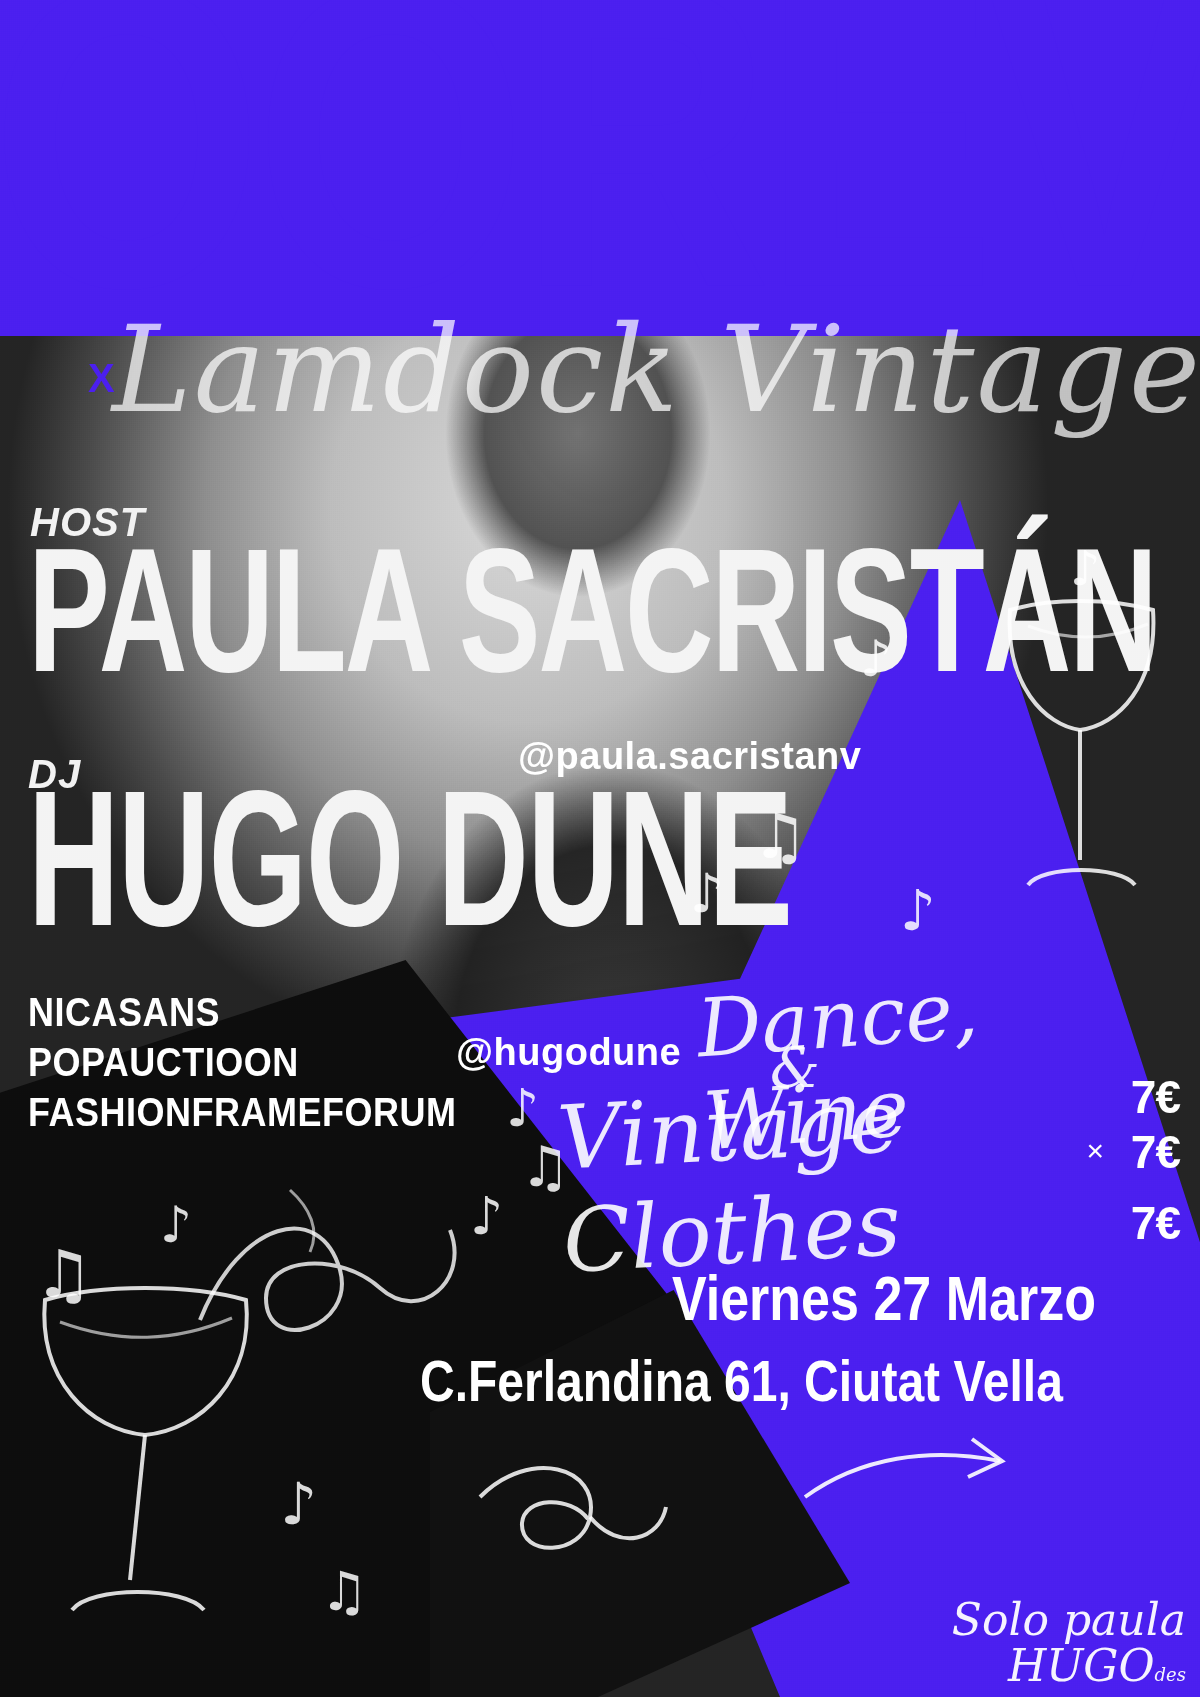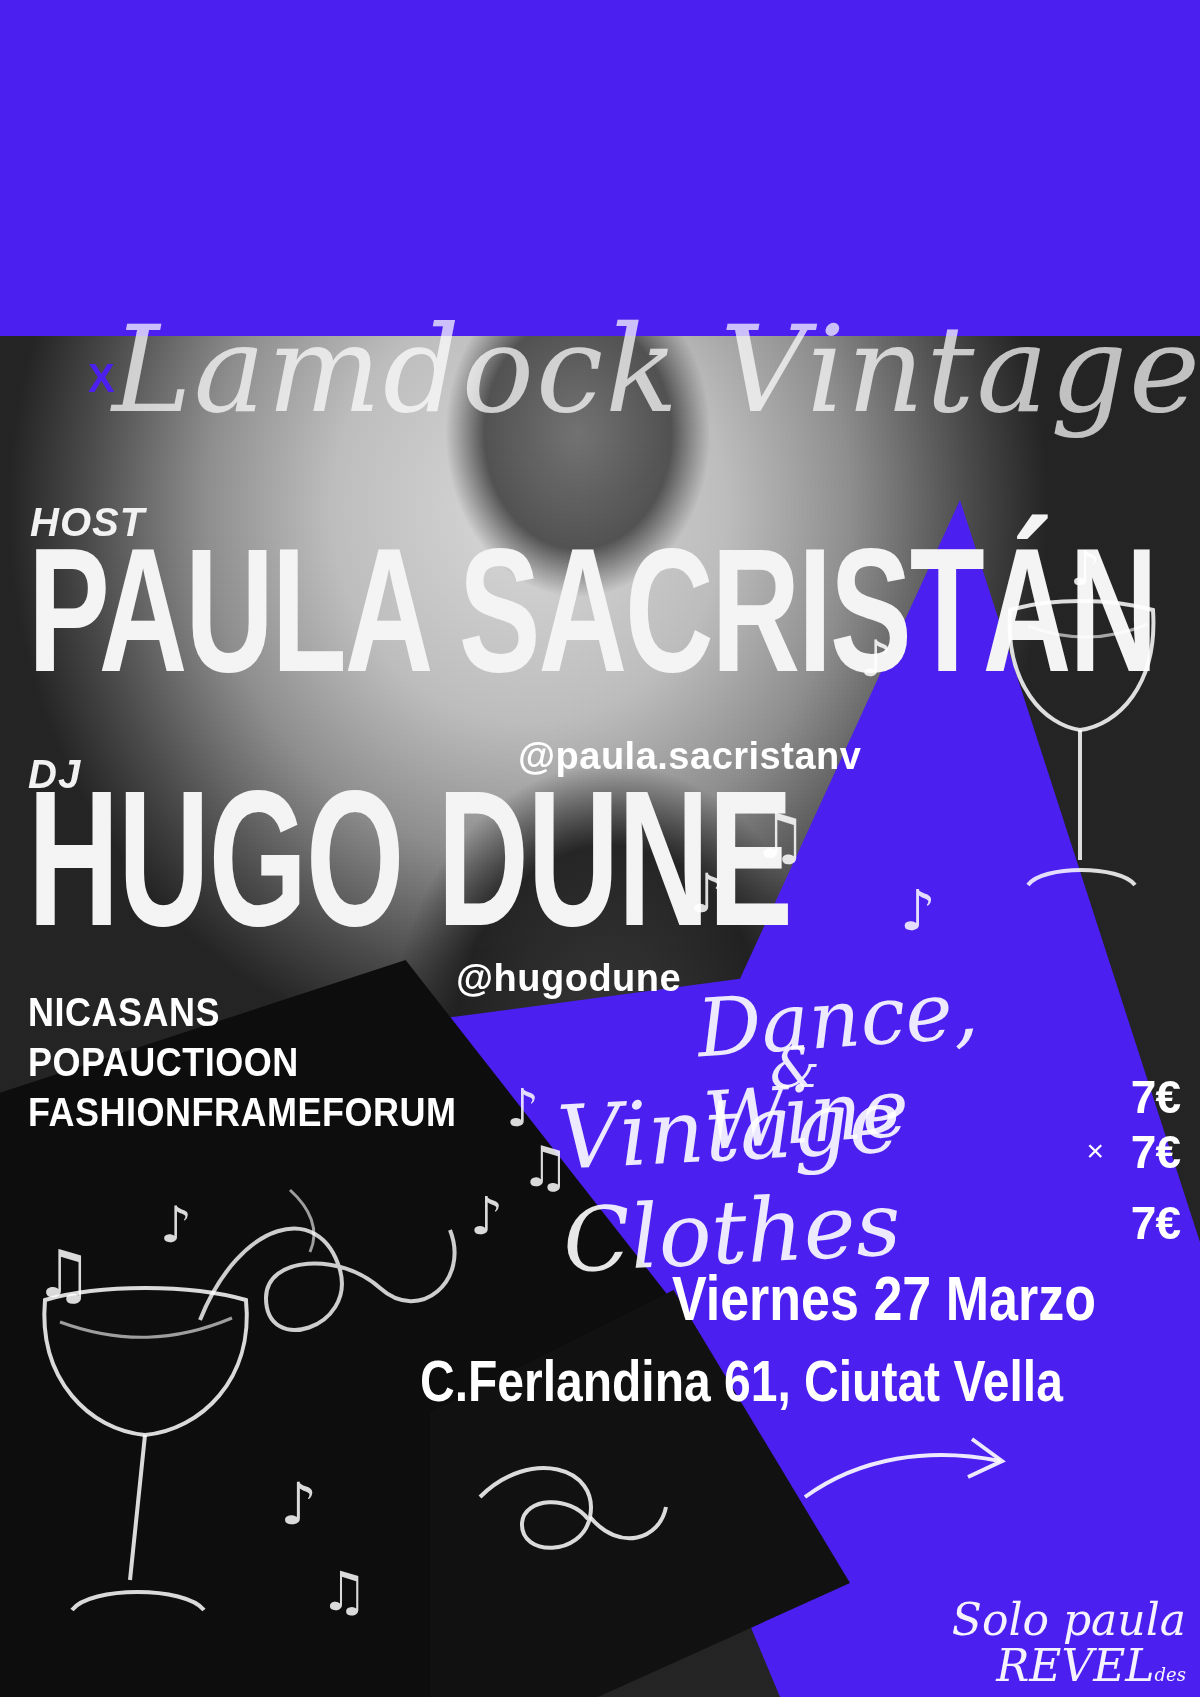--- a/index.html
+++ b/index.html
@@ -151,21 +151,21 @@
 
   .handle {
     position: absolute;
     font-family: "Liberation Sans", sans-serif;
     font-weight: 700;
     font-size: 38px;
     color: #ffffff;
     letter-spacing: .5px;
   }
   .handle-host { left: 518px; top: 735px; }
-  .handle-dj   { left: 456px; top: 957px; }
+  .handle-dj   { left: 456px; top: 1031px; }
 
   .support {
     position: absolute;
     left: 28px;
     font-family: "Liberation Sans", sans-serif;
     font-weight: 700;
     font-size: 36px;
     color: #ffffff;
     letter-spacing: .5px;
     transform: scaleY(1.15);
@@ -290,21 +290,21 @@
   <div class="price-x">×</div>
   <div class="price price-2">7€</div>
   <div class="price price-3">7€</div>
 
   <div class="date">Viernes 27 Marzo</div>
   <div class="address">C.Ferlandina 61, Ciutat Vella</div>
 
   <div class="footnote">
     <div>Solo paula</div>
     <div>
-      <span>REVEL</span><span class="small">des</span>
+      <span>HUGO</span><span class="small">des</span>
     </div>
   </div>
 
   <svg class="doodle glass-right" width="220" height="330" viewBox="0 0 220 330" fill="none">
     <path d="M40 20 C35 95, 75 135, 110 140 C148 135, 188 95, 183 20 C140 8, 80 8, 40 20Z" stroke="#ffffff" stroke-width="4" opacity=".85"></path>
     <path d="M110 140 L110 270" stroke="#ffffff" stroke-width="4" opacity=".85"></path>
     <path d="M58 295 C72 275, 150 275, 165 295" stroke="#ffffff" stroke-width="4" opacity=".85"></path>
     <path d="M58 36 C100 52, 140 50, 178 34" stroke="#ffffff" stroke-width="3" opacity=".6"></path>
   </svg>
 

